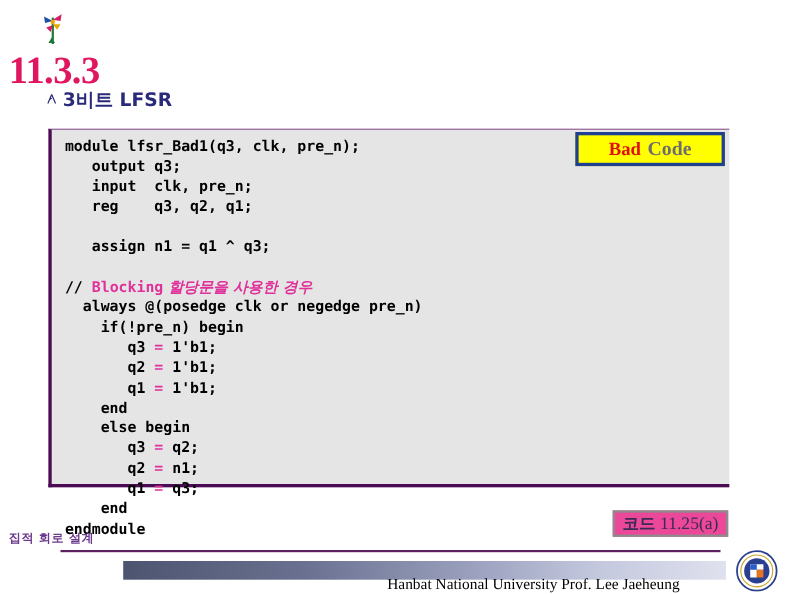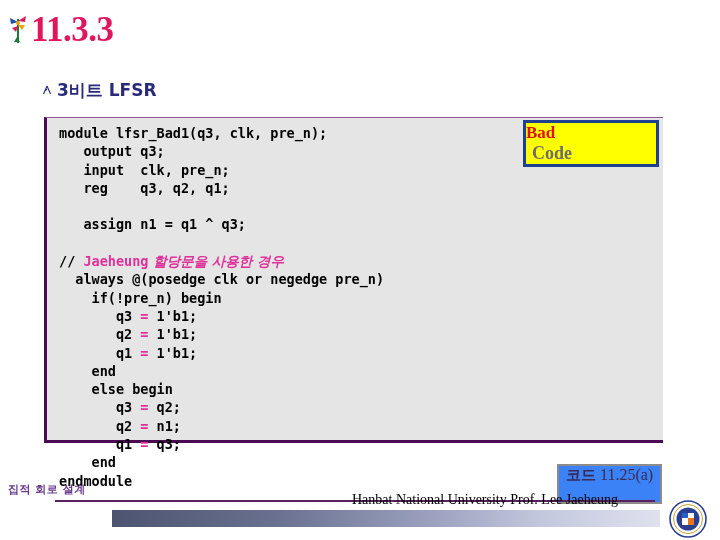--- a/index.html
+++ b/index.html
@@ -16,20 +16,21 @@
   }
 
   
   .slide-title {
     position: absolute;
     left: 8px;
     top: 10px;
     display: flex;
     align-items: center;
     white-space: nowrap;
+    flex-direction: column;
   }
   .title-bullet {
     width: 22px;
     height: 34px;
     position: relative;
     flex: 0 0 auto;
     margin-right: 1px;
   }
   .title-number {
     font-family: "Liberation Serif", serif;
@@ -109,55 +110,55 @@
   .code-text .cmt-slash {
     color: #000000;
   }
 
   
   .bad-code-badge {
     position: absolute;
     left: 523px;
     top: 120px;
     width: 136px;
-    height: 47px;
+    height: 31px;
     background: #ffff00;
     border: 3px solid #1f3f8f;
     box-sizing: border-box;
     display: flex;
+    align-items: center;
     justify-content: center;
     white-space: nowrap;
-    flex-direction: column;
   }
   .bad-word {
     font-family: "Liberation Serif", serif;
     font-size: 17px;
     font-weight: bold;
     color: #e01010;
   }
   .code-word {
     font-family: "Liberation Serif", serif;
     font-size: 18px;
     font-weight: bold;
     color: #6d6d6d;
     margin-left: 6px;
   }
 
   
   .figure-caption {
     position: absolute;
     left: 557px;
     top: 464px;
-    height: 40px;
+    height: 24px;
     padding: 0 7px;
-    background: #3b82f6;
+    background: #ec4899;
     border: 2px solid #8c8c8c;
     box-sizing: border-box;
     display: flex;
-    align-items: flex-start;
+    align-items: flex-end;
     white-space: nowrap;
   }
   .caption-ko {
     font-family: "DejaVu Sans", sans-serif;
     font-size: 15px;
     font-weight: bold;
     color: #3a2a55;
   }
   .caption-num {
     font-family: "Liberation Serif", serif;
@@ -190,21 +191,21 @@
     position: absolute;
     left: 112px;
     top: 510px;
     width: 548px;
     height: 17px;
     background: linear-gradient(to right, #4d5470 0%, #6a7190 30%, #9aa0be 58%, #c3c7dd 78%, #dfe1ee 100%);
   }
   .footer-credit {
     position: absolute;
     left: 352px;
-    top: 492px;
+    top: 524px;
     font-family: "Liberation Serif", serif;
     font-size: 14px;
     color: #000000;
     white-space: nowrap;
   }
 
   
   .seal-logo {
     position: absolute;
     left: 668px;
@@ -241,21 +242,21 @@
 </div>
 
 <div class="code-block">
   <div class="code-text" id="code-listing">module lfsr_Bad1(q3, clk, pre_n);
    output q3;
    input  clk, pre_n;
    reg    q3, q2, q1;
 &nbsp;
    assign n1 = q1 ^ q3;
 &nbsp;
-<span class="cmt-slash">//</span> <span class="cmt-en">Jaeheung</span><span class="cmt-ko"> 할당문을 사용한 경우</span>
+<span class="cmt-slash">//</span> <span class="cmt-en">Blocking</span><span class="cmt-ko"> 할당문을 사용한 경우</span>
   always @(posedge clk or negedge pre_n)
     if(!pre_n) begin
        q3 <span class="op">=</span> 1'b1;
        q2 <span class="op">=</span> 1'b1;
        q1 <span class="op">=</span> 1'b1;
     end
     else begin
        q3 <span class="op">=</span> q2;
        q2 <span class="op">=</span> n1;
        q1 <span class="op">=</span> q3;

